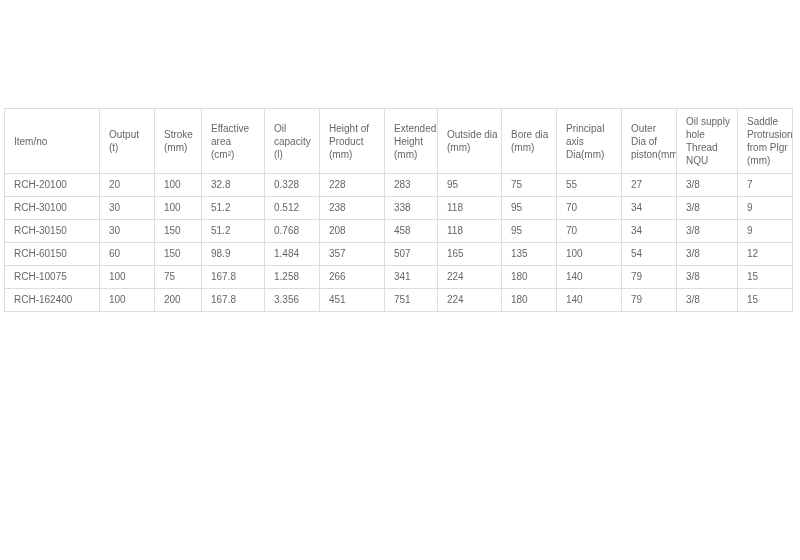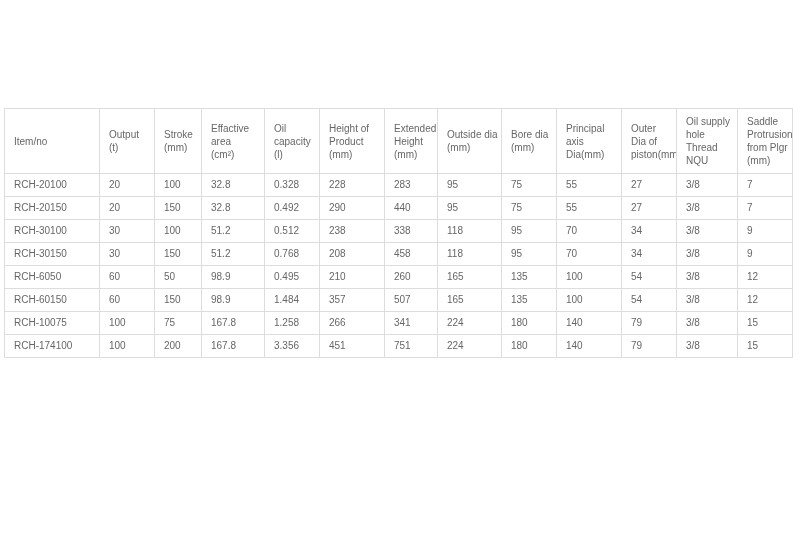--- a/index.html
+++ b/index.html
@@ -112,35 +112,20 @@
           <td>228</td>
           <td>283</td>
           <td>95</td>
           <td>75</td>
           <td>55</td>
           <td>27</td>
           <td>3/8</td>
           <td>7</td>
         </tr>
         <tr>
-          <td>RCH-20150</td>
-          <td>20</td>
-          <td>150</td>
-          <td>32.8</td>
-          <td>0.492</td>
-          <td>290</td>
-          <td>440</td>
-          <td>95</td>
-          <td>75</td>
-          <td>55</td>
-          <td>27</td>
-          <td>3/8</td>
-          <td>7</td>
-        </tr>
-        <tr>
           <td>RCH-30100</td>
           <td>30</td>
           <td>100</td>
           <td>51.2</td>
           <td>0.512</td>
           <td>238</td>
           <td>338</td>
           <td>118</td>
           <td>95</td>
           <td>70</td>
@@ -157,35 +142,20 @@
           <td>208</td>
           <td>458</td>
           <td>118</td>
           <td>95</td>
           <td>70</td>
           <td>34</td>
           <td>3/8</td>
           <td>9</td>
         </tr>
         <tr>
-          <td>RCH-6050</td>
-          <td>60</td>
-          <td>50</td>
-          <td>98.9</td>
-          <td>0.495</td>
-          <td>210</td>
-          <td>260</td>
-          <td>165</td>
-          <td>135</td>
-          <td>100</td>
-          <td>54</td>
-          <td>3/8</td>
-          <td>12</td>
-        </tr>
-        <tr>
           <td>RCH-60150</td>
           <td>60</td>
           <td>150</td>
           <td>98.9</td>
           <td>1.484</td>
           <td>357</td>
           <td>507</td>
           <td>165</td>
           <td>135</td>
           <td>100</td>
@@ -202,21 +172,21 @@
           <td>266</td>
           <td>341</td>
           <td>224</td>
           <td>180</td>
           <td>140</td>
           <td>79</td>
           <td>3/8</td>
           <td>15</td>
         </tr>
         <tr>
-          <td>RCH-174100</td>
+          <td>RCH-162400</td>
           <td>100</td>
           <td>200</td>
           <td>167.8</td>
           <td>3.356</td>
           <td>451</td>
           <td>751</td>
           <td>224</td>
           <td>180</td>
           <td>140</td>
           <td>79</td>

